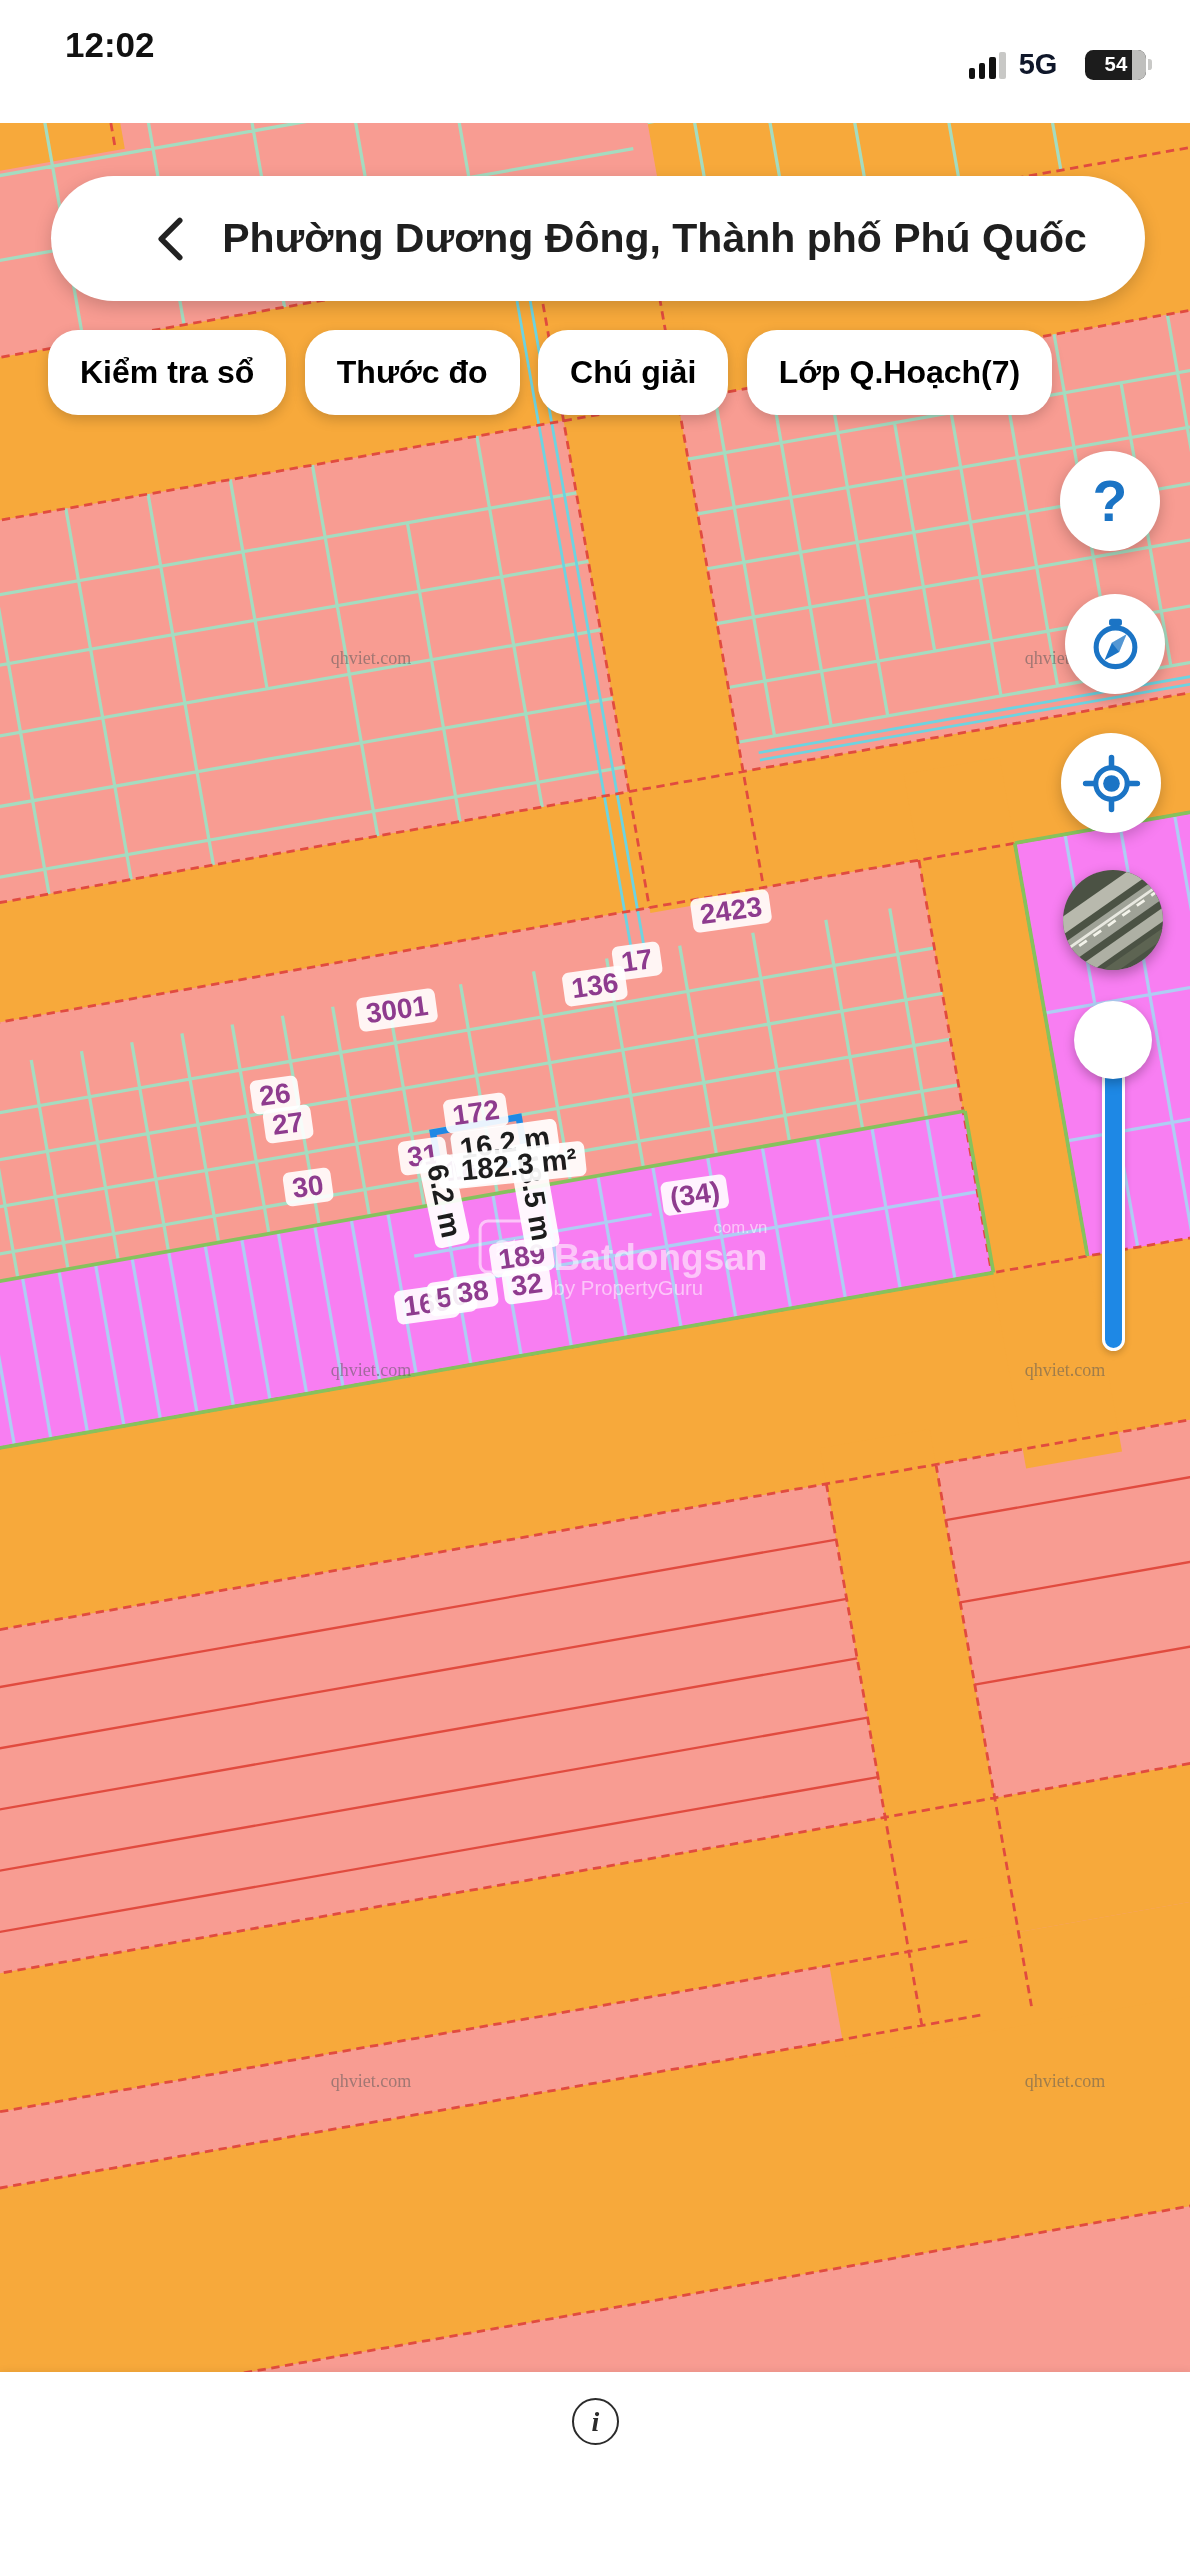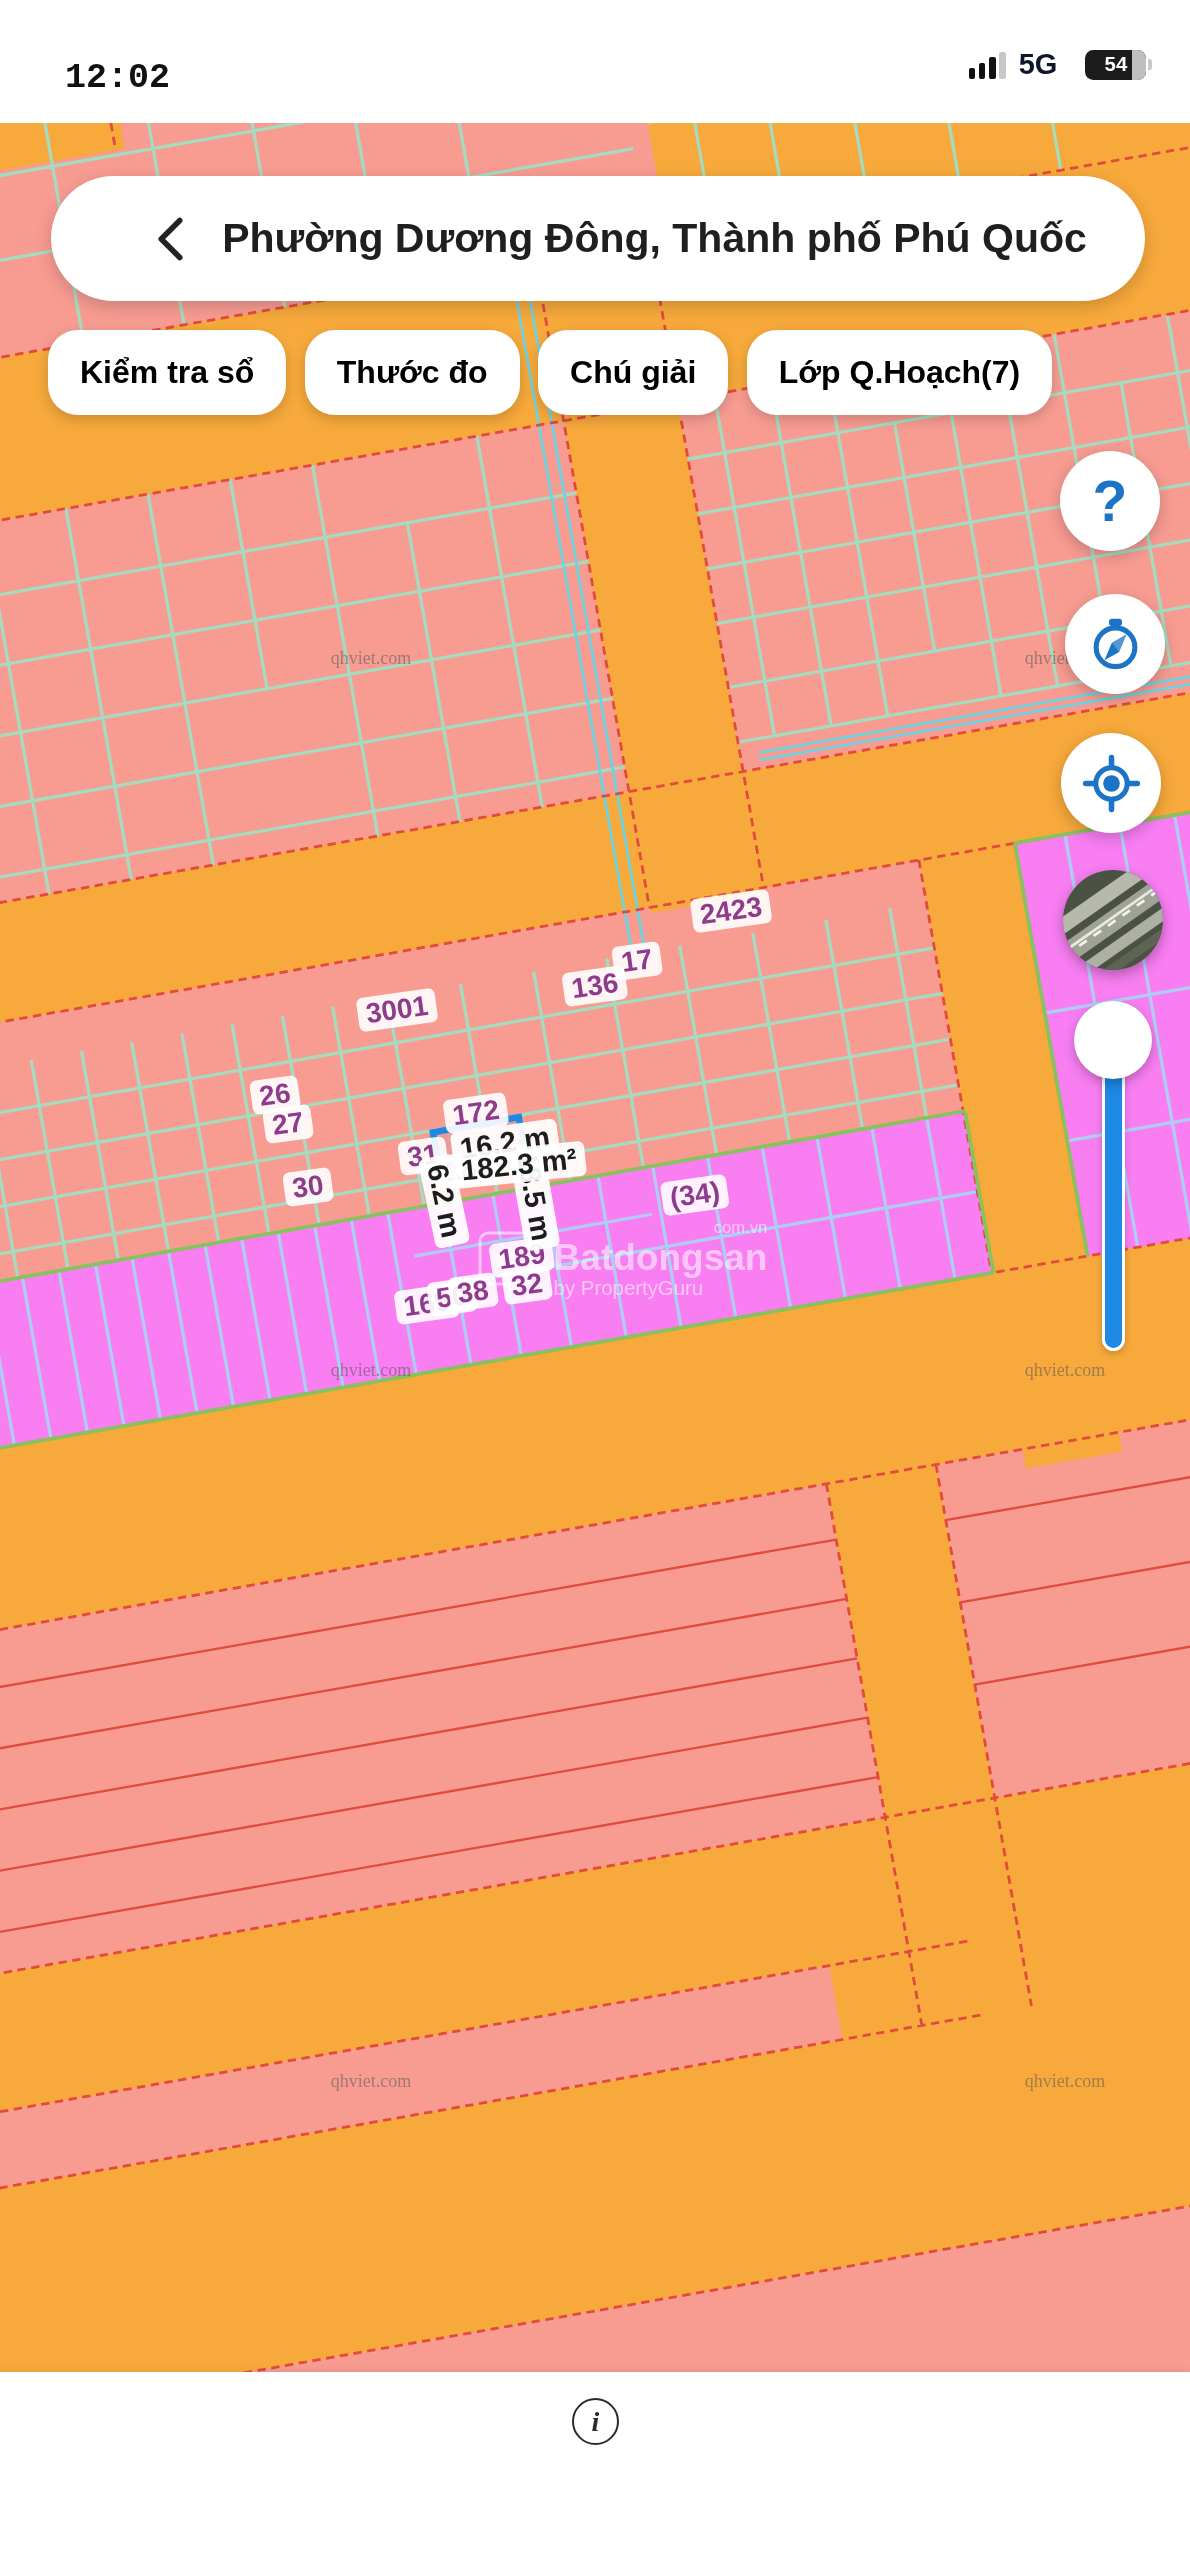--- a/index.html
+++ b/index.html
@@ -1,21 +1,21 @@
 <!DOCTYPE html>
 <html style="font-size:15px"><head>
 <meta charset="utf-8">
 <style>
   html,body{margin:0;padding:0;background:#ffffff;}
   body{width:1191px;height:2576px;position:relative;overflow:hidden;
        font-family:"Liberation Sans", sans-serif;}
 
   
   .statusbar{position:absolute;left:0;top:0;width:1191px;height:123px;background:#ffffff;z-index:30;}
-  .sb-time{position:absolute;left:65px;top:58px;font-size:35px;font-weight:700;color:#111;font-family:Liberation Mono, monospace;}
+  .sb-time{position:absolute;left:65px;top:25px;font-size:35px;font-weight:700;color:#111;}
   .sb-right{position:absolute;right:39px;top:48px;display:flex;align-items:center;gap:13px;}
   .sig{display:flex;align-items:flex-end;gap:3.7px;height:28px;}
   .sig span{width:6.5px;border-radius:1.9px;background:#111;display:block;}
   .sig .s1{height:10.2px}.sig .s2{height:16px}.sig .s3{height:21.3px}
   .sig .s4{height:27px;background:#c8c8c6;}
   .sb-net{font-size:29px;font-weight:700;color:#0f172a;}
   .batt{position:relative;width:61px;height:30px;border-radius:8.3px;background:#1c1c1c;overflow:hidden;
         display:flex;align-items:center;justify-content:center;margin-left:15px;}
   .batt .fillgap{position:absolute;right:0;top:0;width:14px;height:30px;background:#bfbfbd;}
   .batt .pct{position:relative;color:#fff;font-size:20.4px;font-weight:700;z-index:1;}
@@ -25,21 +25,21 @@
   .map{position:absolute;left:0;top:123px;width:1191px;height:2249px;overflow:hidden;background:#F7A93B;}
   .map svg{position:absolute;left:0;top:0;}
 
   .map-label{position:absolute;transform:translate(-50%,-50%) rotate(-8deg);
      background:rgba(255,255,255,.9);color:#8E3B8E;font-weight:700;font-size:28px;
      padding:0.9px 8.3px;border-radius:6.5px;white-space:nowrap;line-height:1.15;z-index:6;}
   .meas-label{position:absolute;background:rgba(255,255,255,.93);color:#1c1c1c;font-weight:700;
      font-size:29px;padding:0.9px 8.3px;border-radius:6.5px;white-space:nowrap;line-height:1.15;z-index:7;}
   .wm{position:absolute;transform:translate(-50%,-50%);color:rgba(90,90,90,.55);
      font-family:Liberation Serif, serif;font-size:18px;z-index:4;white-space:nowrap;}
-  .brandwm{position:absolute;transform:translate(-50%,-50%);display:flex;align-items:center;gap:21px;
+  .brandwm{position:absolute;transform:translate(-50%,-50%);display:flex;gap:21px;
      color:rgba(255,255,255,.55);z-index:4;}
   .brandwm .bw-text{display:flex;flex-direction:column;line-height:1;}
   .bw-sup{font-size:16.7px;align-self:flex-end;margin-bottom:1.9px;}
   .bw-main{font-size:37px;font-weight:700;}
   .bw-sub{font-size:20.4px;margin-top:2.8px;}
   .bw-logo{width:48px;height:48px;border:3.7px solid rgba(255,255,255,.55);border-radius:9.3px;
      display:flex;align-items:center;justify-content:center;font-size:28px;font-weight:700;}
 
   
   .search{position:absolute;left:51px;top:176px;width:1094px;height:125px;background:#fff;

